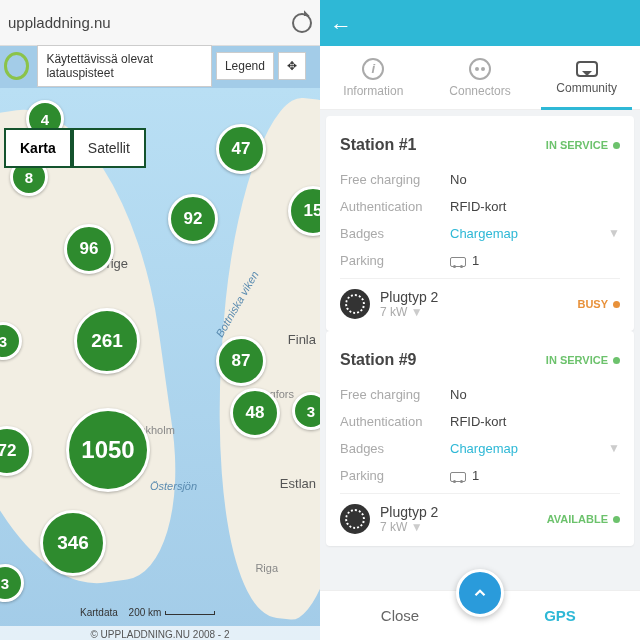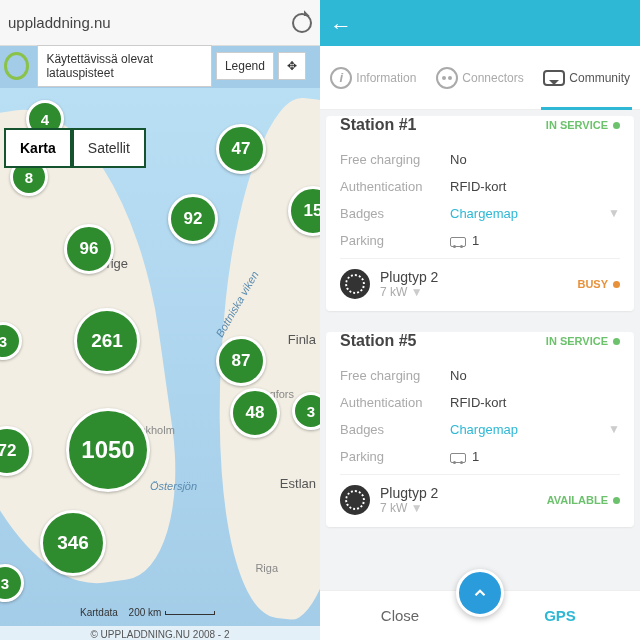--- a/index.html
+++ b/index.html
@@ -27,31 +27,31 @@
 .m-xl{width:84px;height:84px;font-size:24px}
 .map-label{position:absolute;font-size:13px;color:#555}
 .water-label{position:absolute;font-size:11px;color:#5a8bb0;font-style:italic;transform:rotate(-60deg)}
 .footer-left{position:absolute;bottom:0;left:0;right:0;height:14px;font-size:10px;color:#555;text-align:center;background:rgba(255,255,255,.7);line-height:18px}
 .scale{position:absolute;bottom:22px;left:80px;font-size:10px;color:#333}
 .scale-bar{width:50px;height:4px;border:1px solid #333;border-top:none;display:inline-block;vertical-align:middle;margin-left:4px}
 
 .blue-header{height:46px;background:#2eb8d6;display:flex;align-items:center;padding:0 10px}
 .back-arrow{color:#fff;font-size:22px}
 .tabs{height:64px;background:#fff;display:flex;border-bottom:1px solid #eee}
-.tab{flex:1;display:flex;flex-direction:row;align-items:center;justify-content:center;font-size:12px;color:#aaa;gap:4px;position:relative}
+.tab{flex:1;display:flex;flex-direction:column;align-items:center;justify-content:center;font-size:12px;color:#aaa;gap:4px;position:relative}
 .tab.active{color:#555}
 .tab.active::after{content:"";position:absolute;bottom:-1px;left:8px;right:8px;height:3px;background:#2eb8d6}
 .tab-icon{width:22px;height:22px;border:2px solid currentColor;border-radius:50%;position:relative}
 .tab-icon.info::after{content:"i";position:absolute;top:0;left:0;right:0;text-align:center;font-style:italic;font-weight:700;font-size:13px;line-height:18px}
 .tab-icon.conn::before,.tab-icon.conn::after{content:"";position:absolute;width:4px;height:4px;background:currentColor;border-radius:50%;top:7px}
 .tab-icon.conn::before{left:4px}.tab-icon.conn::after{right:4px}
 .tab-icon.comm{border:none;border:2px solid currentColor;border-radius:4px;width:22px;height:16px}
 .tab-icon.comm::after{content:"";position:absolute;bottom:-6px;left:4px;border:5px solid transparent;border-top-color:currentColor}
 .cards{flex:1;overflow:hidden;padding:6px}
-.card{background:#fff;border-radius:4px;margin-bottom:21px;padding:0 14px 8px;box-shadow:0 1px 2px rgba(0,0,0,.06)}
+.card{background:#fff;border-radius:4px;margin-bottom:0;padding:20px 14px 8px;box-shadow:0 1px 2px rgba(0,0,0,.06)}
 .card-head{display:flex;justify-content:space-between;align-items:center;margin-bottom:12px}
 .card-title{font-size:16px;font-weight:700;color:#444}
 .status{font-size:11px;color:#6cc26c;font-weight:600;display:flex;align-items:center;gap:5px}
 .status::after{content:"";width:7px;height:7px;background:#6cc26c;border-radius:50%}
 .row{display:flex;align-items:flex-start;font-size:13px;padding:6px 0;color:#444}
 .row-label{width:110px;color:#aaa}
 .row-value{flex:1}
 .row-value.link{color:#2eb8d6;font-weight:500}
 .chev{color:#ccc;font-size:12px}
 .car-icon{display:inline-block;width:16px;height:10px;border:1.5px solid #888;border-radius:2px;margin-right:6px;position:relative;vertical-align:middle}
@@ -173,21 +173,21 @@
         <div class="plug-info">
           <div class="plug-name">Plugtyp 2</div>
           <div class="plug-power"><span>7 kW</span> <span class="chev">▼</span></div>
         </div>
         <span class="plug-status busy">BUSY</span>
       </div>
     </div>
 
     <div class="card">
       <div class="card-head">
-        <span class="card-title">Station #5</span>
+        <span class="card-title">Station #9</span>
         <span class="status">IN SERVICE</span>
       </div>
       <div class="row">
           <span class="row-label">Free charging</span>
           <span class="row-value">No</span>
         </div>
       <div class="row">
           <span class="row-label">Authentication</span>
           <span class="row-value">RFID-kort</span>
         </div>

